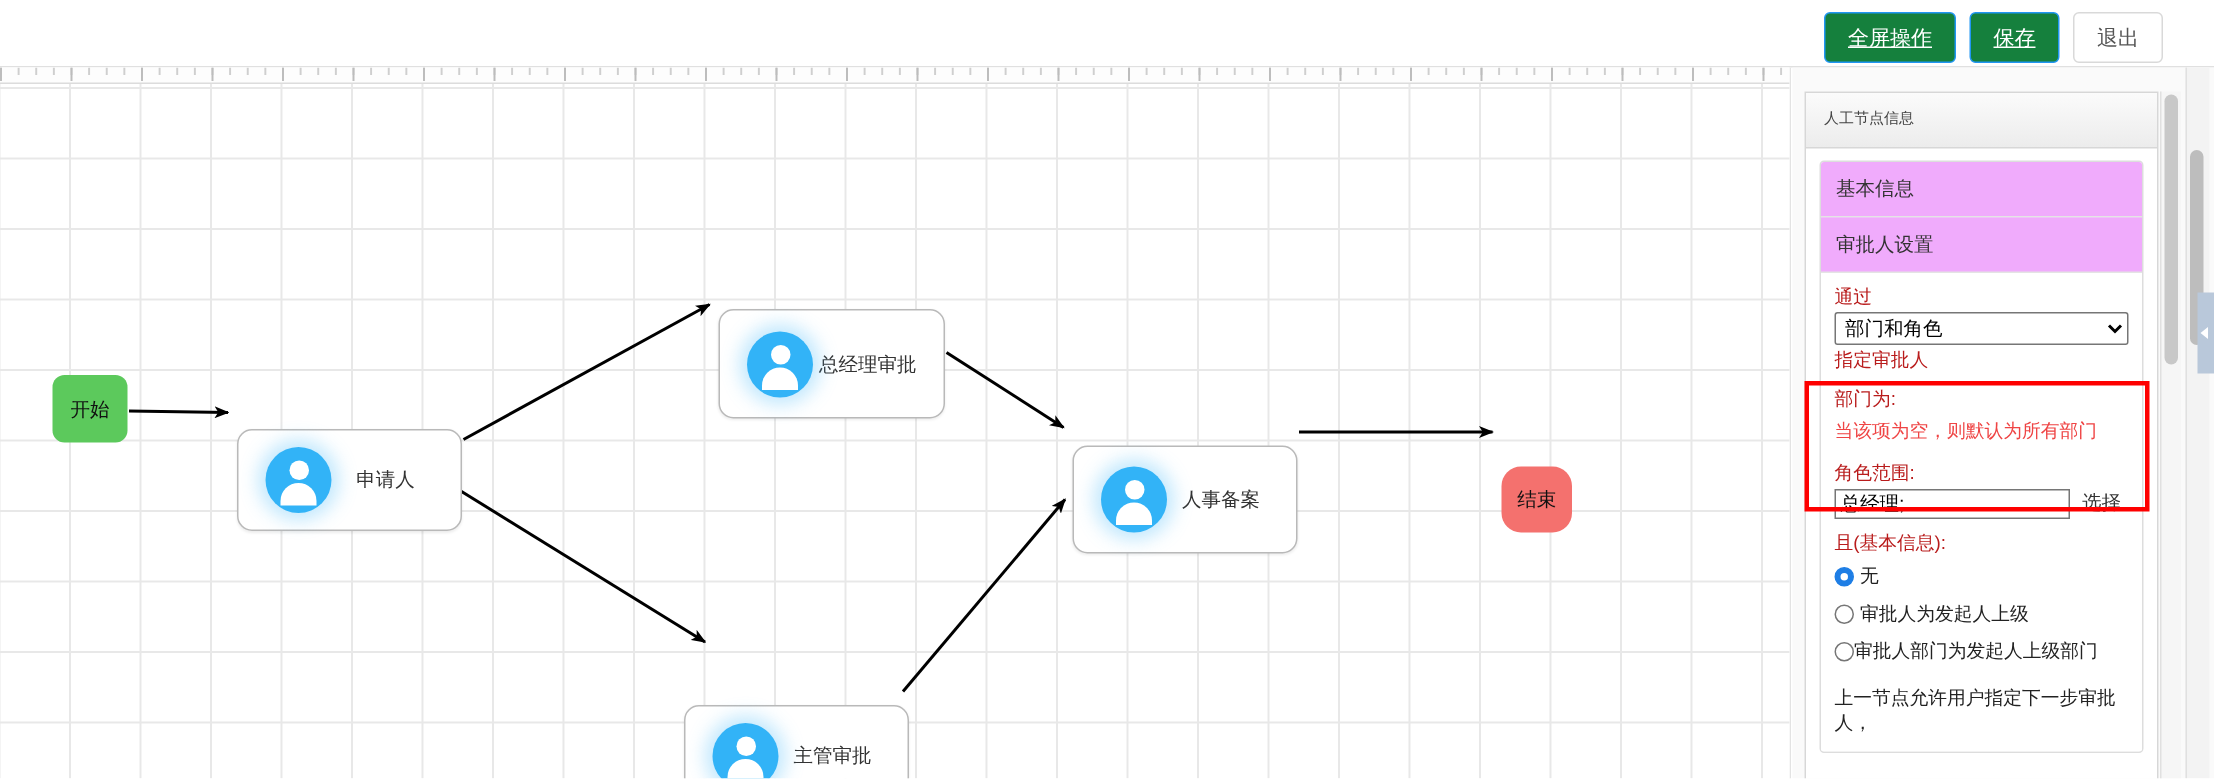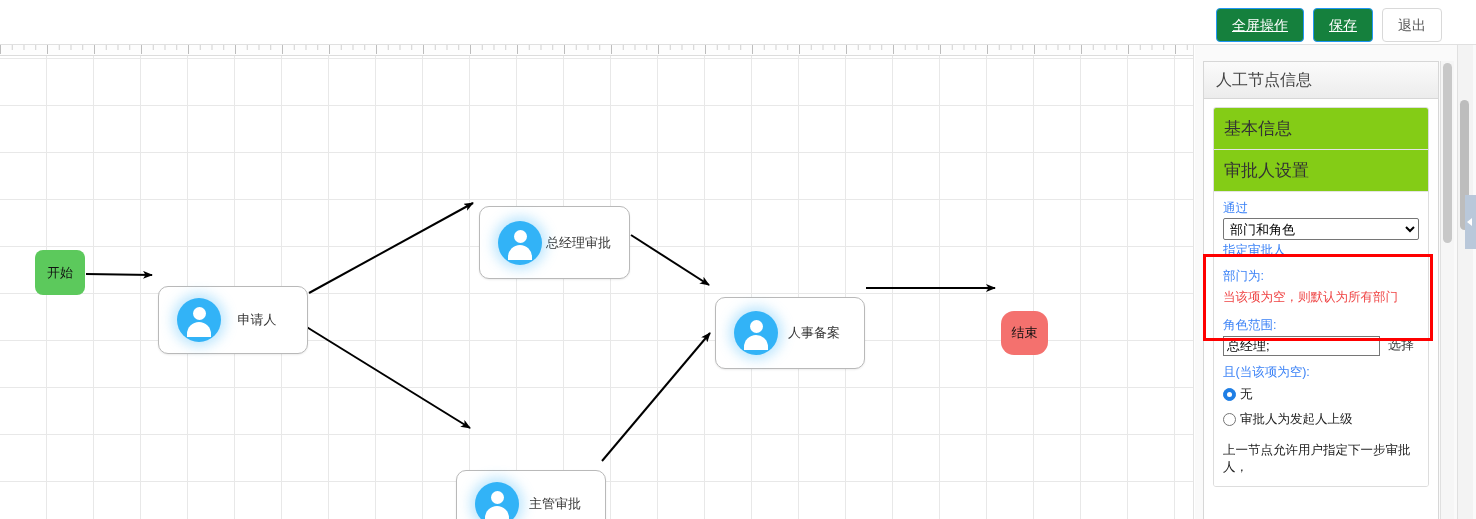--- a/index.html
+++ b/index.html
@@ -108,35 +108,35 @@
     position:absolute;left:1195px;top:45px;width:281px;height:474px;
     background:#fafafa;box-sizing:border-box;overflow:hidden;
   }
   #panel-card{
     position:absolute;left:8px;top:16px;width:236px;
     height:520px;background:#fff;
     border:1px solid #d7d7d7;box-sizing:border-box;
   }
   #panel-head{
     height:36px;line-height:36px;padding:0 12px;
-    font-size:16px;color:#444;
+    font-size:10px;color:#444;
     background:linear-gradient(to bottom,#fbfbfb,#ececec);
     border-bottom:1px solid #d7d7d7;
   }
   #panel-body{padding:8px 9px 0 9px;}
   .accordion{border:1px solid #ddd;border-radius:3px;overflow:hidden;}
   .acc-item{
-    padding:9px 10px;font-size:17px;color:#333;
-    border-bottom:1px solid #e4e4e4;background:#84cc16;cursor:pointer;
+    padding:9px 10px;font-size:13px;color:#333;
+    border-bottom:1px solid #e4e4e4;background:#f0abfc;cursor:pointer;
   }
   .acc-body{padding:6px 9px 10px 9px;background:#fff;}
-  .fld-label{font-size:12.5px;color:#3b82f6;margin:2px 0 1px;line-height:17px;}
+  .fld-label{font-size:12.5px;color:#b91c1c;margin:2px 0 1px;line-height:17px;}
   select.sel{
     width:100%;height:22px;font-size:13px;
-    font-family:Liberation Serif, serif;
+    font-family:Liberation Mono, monospace;
     border:1px solid #767676;border-radius:2px;background:#fff;
     box-sizing:border-box;padding:0 2px;
   }
   input.txt{
     height:20px;font-size:13px;
     font-family:"Liberation Sans","DejaVu Sans",sans-serif;
     border:1px solid #767676;background:#fff;color:#000;
     box-sizing:border-box;padding:0 3px;
   }
   .hint{font-size:12.5px;color:#ef4444;line-height:18px;}
@@ -262,30 +262,34 @@
 
           <div class="fld-label" style="margin-top:9px;">部门为:</div>
           <div class="hint" style="margin-top:3px;">当该项为空，则默认为所有部门</div>
 
           <div class="fld-label" style="margin-top:11px;">角色范围:</div>
           <div class="row-inline">
             <input class="txt" style="width: 157px;" value="总经理;">
             <span class="link-like">选择</span>
           </div>
 
-          <div class="fld-label" style="margin-top:8px;">且(当该项为空):</div>
+          <div class="fld-label" style="margin-top:8px;">且(基本信息):</div>
 
           <div class="radio-row" style="margin-top:5px;">
             <span class="radio on"></span>
             <span class="radio-label">无</span>
           </div>
           <div class="radio-row">
             <span class="radio"></span>
             <span class="radio-label">审批人为发起人上级</span>
           </div>
+          <div class="radio-row" style="gap:0;">
+            <span class="radio"></span>
+            <span class="radio-label">审批人部门为发起人上级部门</span>
+          </div>
 
           <div class="tail-text">上一节点允许用户指定下一步审批人，</div>
         </div>
       </div>
     </div>
 
     <div class="red-box"></div>
   </div>
 
   <div class="vscroll" id="panel-scroll">

